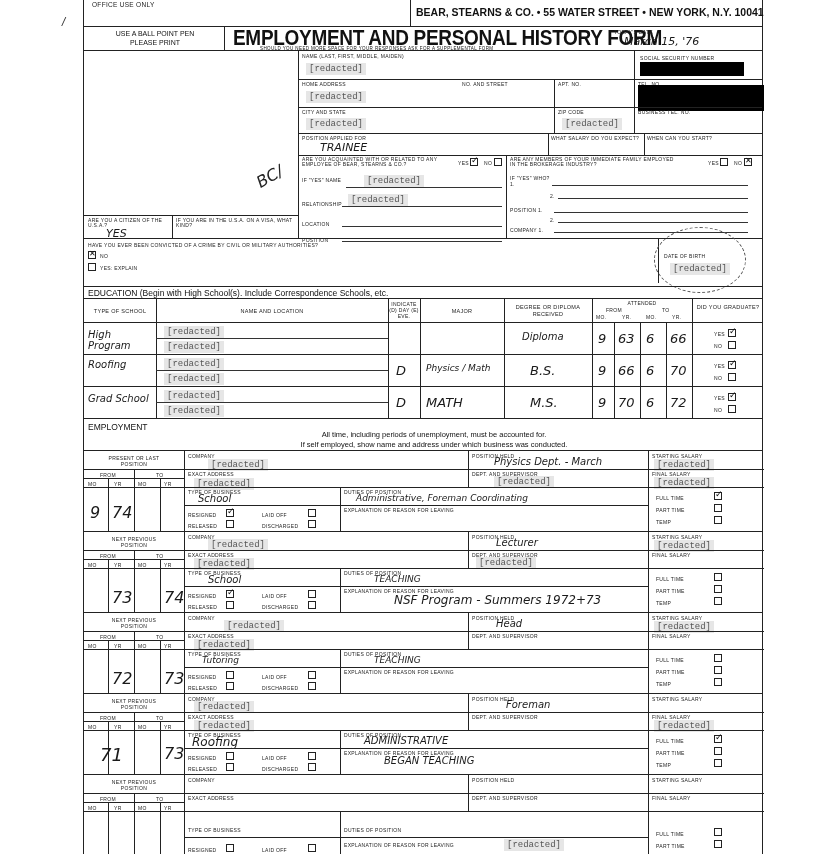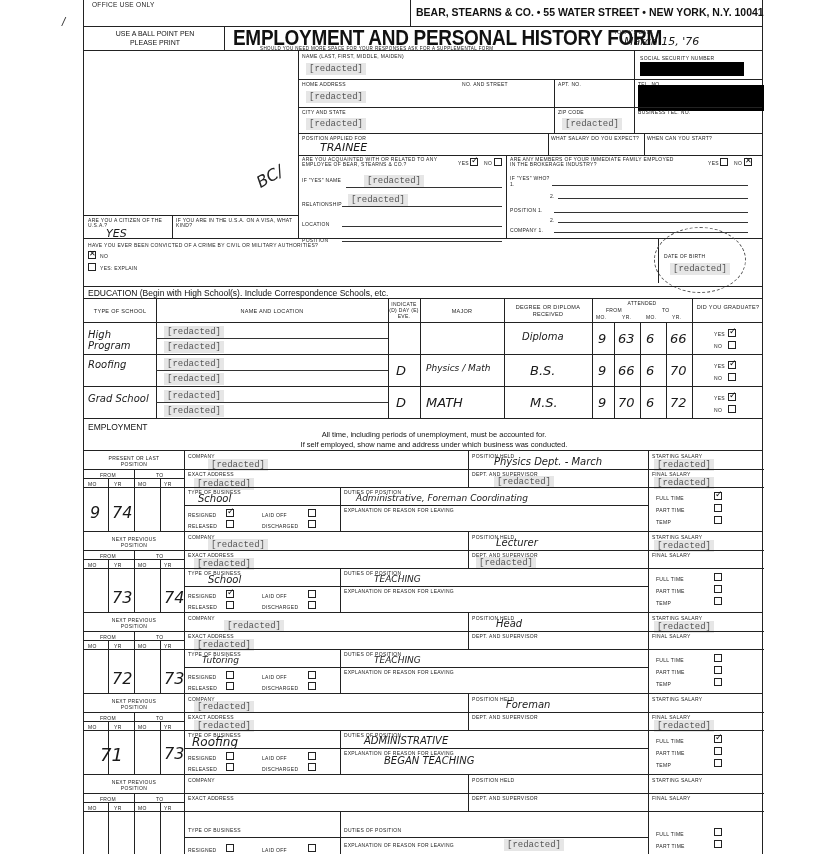--- a/index.html
+++ b/index.html
@@ -349,20 +349,21 @@
     <div class="uline" style="left:100px; width:464px; top:54px; border-bottom:1px solid #222;"></div>
     <div class="lbl" style="left:104px; top:61px;">RESIGNED</div>
     <div class="cb checked" style="left:142px; top:58px;"></div>
     <div class="lbl" style="left:104px; top:72px;">RELEASED</div>
     <div class="cb" style="left:142px; top:69px;"></div>
     <div class="lbl" style="left:178px; top:61px;">LAID OFF</div>
     <div class="cb" style="left:224px; top:58px;"></div>
     <div class="lbl" style="left:178px; top:72px;">DISCHARGED</div>
     <div class="cb" style="left:224px; top:69px;"></div>
     <div class="lbl" style="left:260px; top:56px;">EXPLANATION OF REASON FOR LEAVING</div>
+    <div class="hw" style="left:310px; top:61px; font-size:12px;">NSF Program - Summers 1972+73</div>
     <div class="lbl" style="left:572px; top:44px;">FULL TIME</div>
     <div class="cb" style="left:630px; top:41px;"></div>
     <div class="lbl" style="left:572px; top:56px;">PART TIME</div>
     <div class="cb" style="left:630px; top:53px;"></div>
     <div class="lbl" style="left:572px; top:68px;">TEMP</div>
     <div class="cb" style="left:630px; top:65px;"></div>
   </div>
 
   <div class="row" style="top:612px; height:81px;">
     <div class="lbl center" style="left:0; width:100px; top:4px; white-space:normal; line-height:6px; padding:0 22px;">NEXT PREVIOUS POSITION</div>

